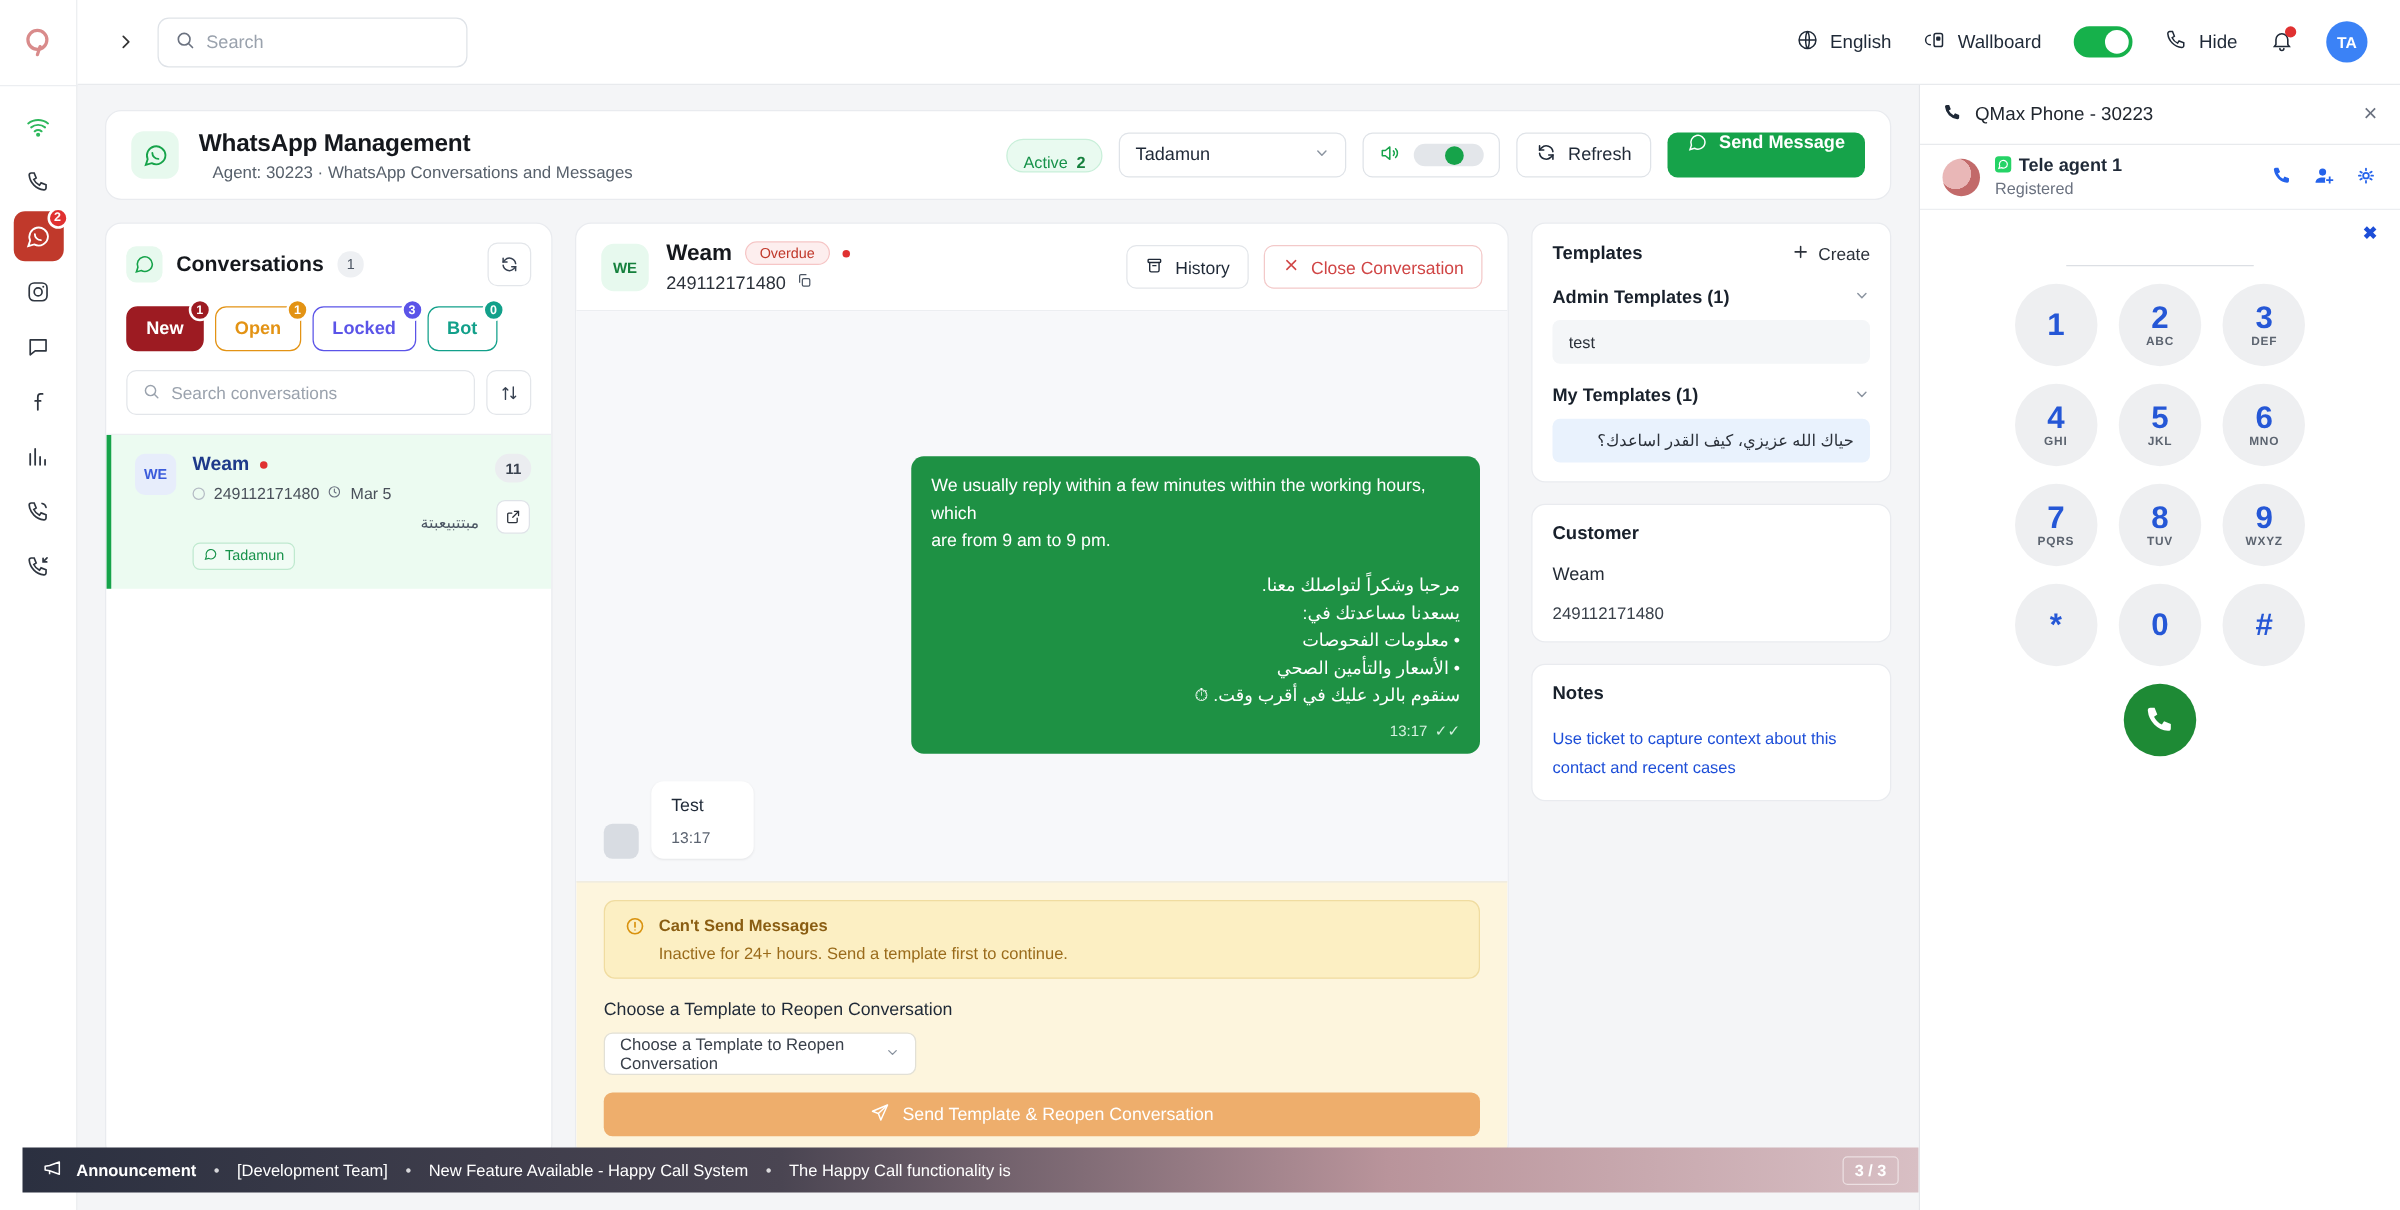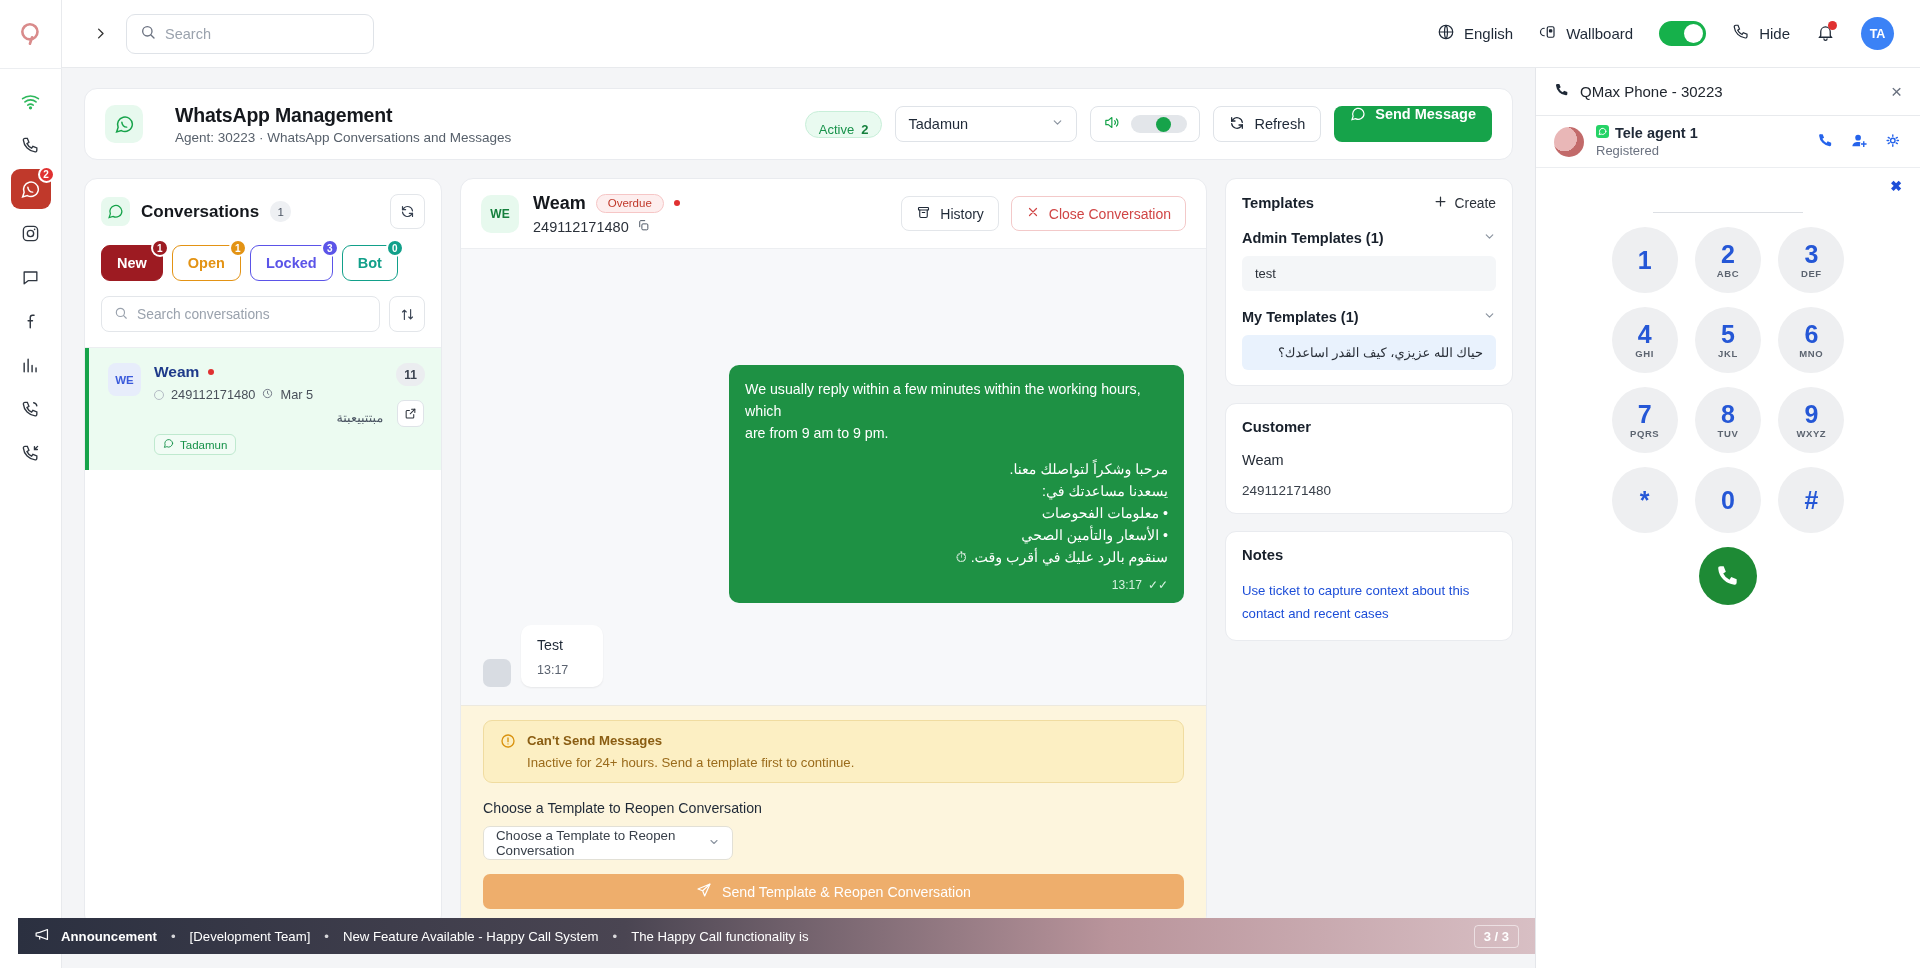--- a/index.html
+++ b/index.html
@@ -60,25 +60,25 @@
   .avatar-top {
     width: 33px; height: 33px; border-radius: 50%; background: #3b82f6; color: #fff;
     display: flex; align-items: center; justify-content: center; font-size: 12.5px; font-weight: 700; cursor: pointer;
   }
 
   
   .main { position: absolute; left: 62px; top: 68px; right: 385px; bottom: 0; padding: 20px 22px 0 22px; overflow: hidden; }
 
   .page-head {
     background: #fff; border: 1px solid #e9ebef; border-radius: 13px;
-    height: 72px; display: flex; align-items: center; padding: 0 20px; gap: 32px;
+    height: 72px; display: flex; align-items: center; padding: 0 20px; gap: 16px;
   }
   .wa-square { width: 38px; height: 38px; border-radius: 10px; background: #e7f9ee; display:flex; align-items:center; justify-content:center; }
   .ph-title { font-size: 19.5px; font-weight: 700; color: #15181d; letter-spacing: -0.2px; }
-  .ph-sub { font-size: 13.5px; color: #57606b; margin-top: 3px; }
+  .ph-sub { font-size: 13.5px; color: #57606b; margin-top: 3px; margin-left: 11px; }
   .ph-actions { margin-left: auto; display: flex; align-items: center; gap: 13px; }
   .chip-active {
     background: #e9faf0; color: #17924a; border: 1px solid #c8efd9; border-radius: 16px;
     height: 27px; display:flex; align-items:flex-end; gap:7px; padding: 0 13px; font-size: 13px;
   }
   .chip-active b { color:#15803d; font-weight:700; }
   .sel-box {
     width: 182px; height: 36px; border: 1px solid #dfe3e8; border-radius: 8px; background: #fff;
     display: flex; align-items: center; padding: 0 12px; font-size: 14.5px; cursor: pointer;
   }

